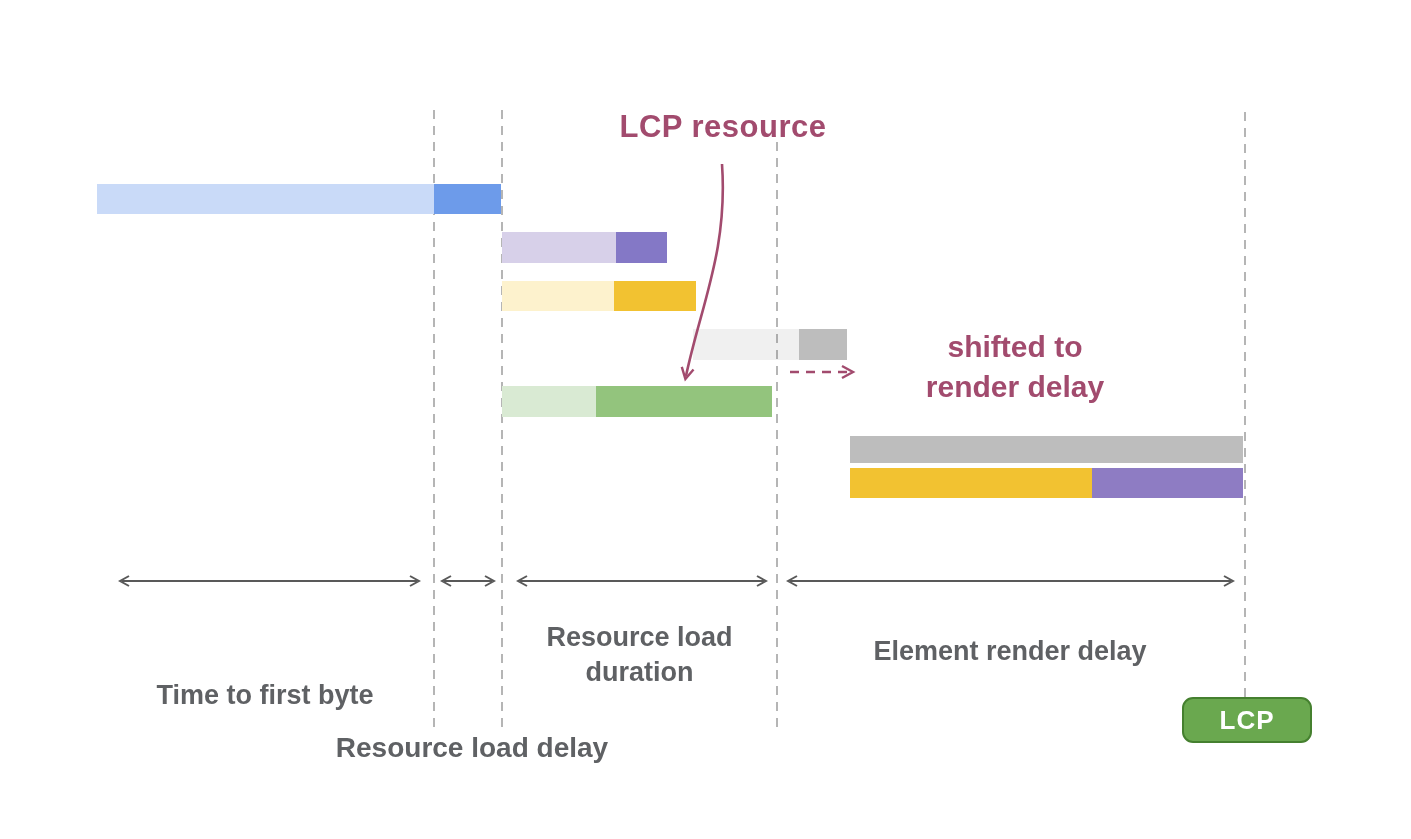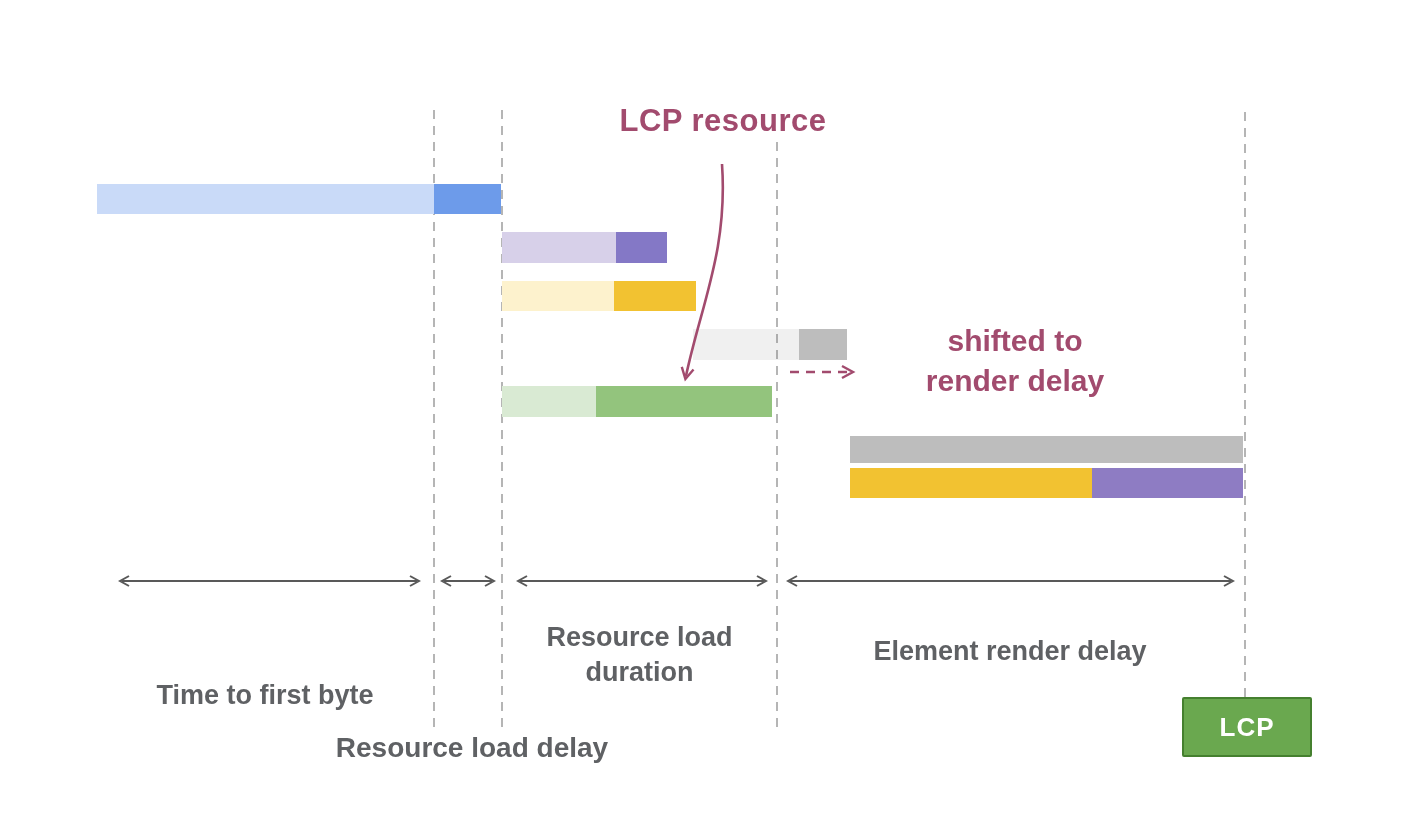--- a/index.html
+++ b/index.html
@@ -24,20 +24,21 @@
     width:2px;
   }
   .seg{
     position:absolute;
   }
 
   .ann{
     position:absolute;
     color:var(--ann,#a24b6e);
     font-weight:700;
+    margin-top:6px;
   }
   .ann-lcp-resource{
     left:598px;top:103px;width:250px;
     font-size:31px;text-align:center;letter-spacing:.5px;
   }
   .ann-shifted{
     left:885px;top:321px;width:260px;
     font-size:30px;line-height:40px;text-align:center;
   }
 
@@ -48,23 +49,23 @@
     font-size:27px;
     text-align:center;
   }
   .lbl-ttfb{left:110px;top:636px;width:310px;margin-top:44px;}
   .lbl-rld{left:512px;top:620px;width:255px;line-height:35px;}
   .lbl-erd{left:855px;top:636px;width:310px;}
   .lbl-resource-load-delay{left:292px;top:732px;width:360px;font-size:28px;}
 
   .lcp-badge{
     position:absolute;
-    left:1182px;top:697px;width:130px;height:60px;
+    left:1182px;top:697px;width:130px;height:46px;
     box-sizing:border-box;
-    border-radius:2px;
+    border-radius:11px;
     display:flex;align-items:center;justify-content:center;
     font-weight:700;font-size:26px;letter-spacing:1px;
   }
 </style>
 </head>
 <body>
 
 <div class="canvas">
 
   <div id="guides">

